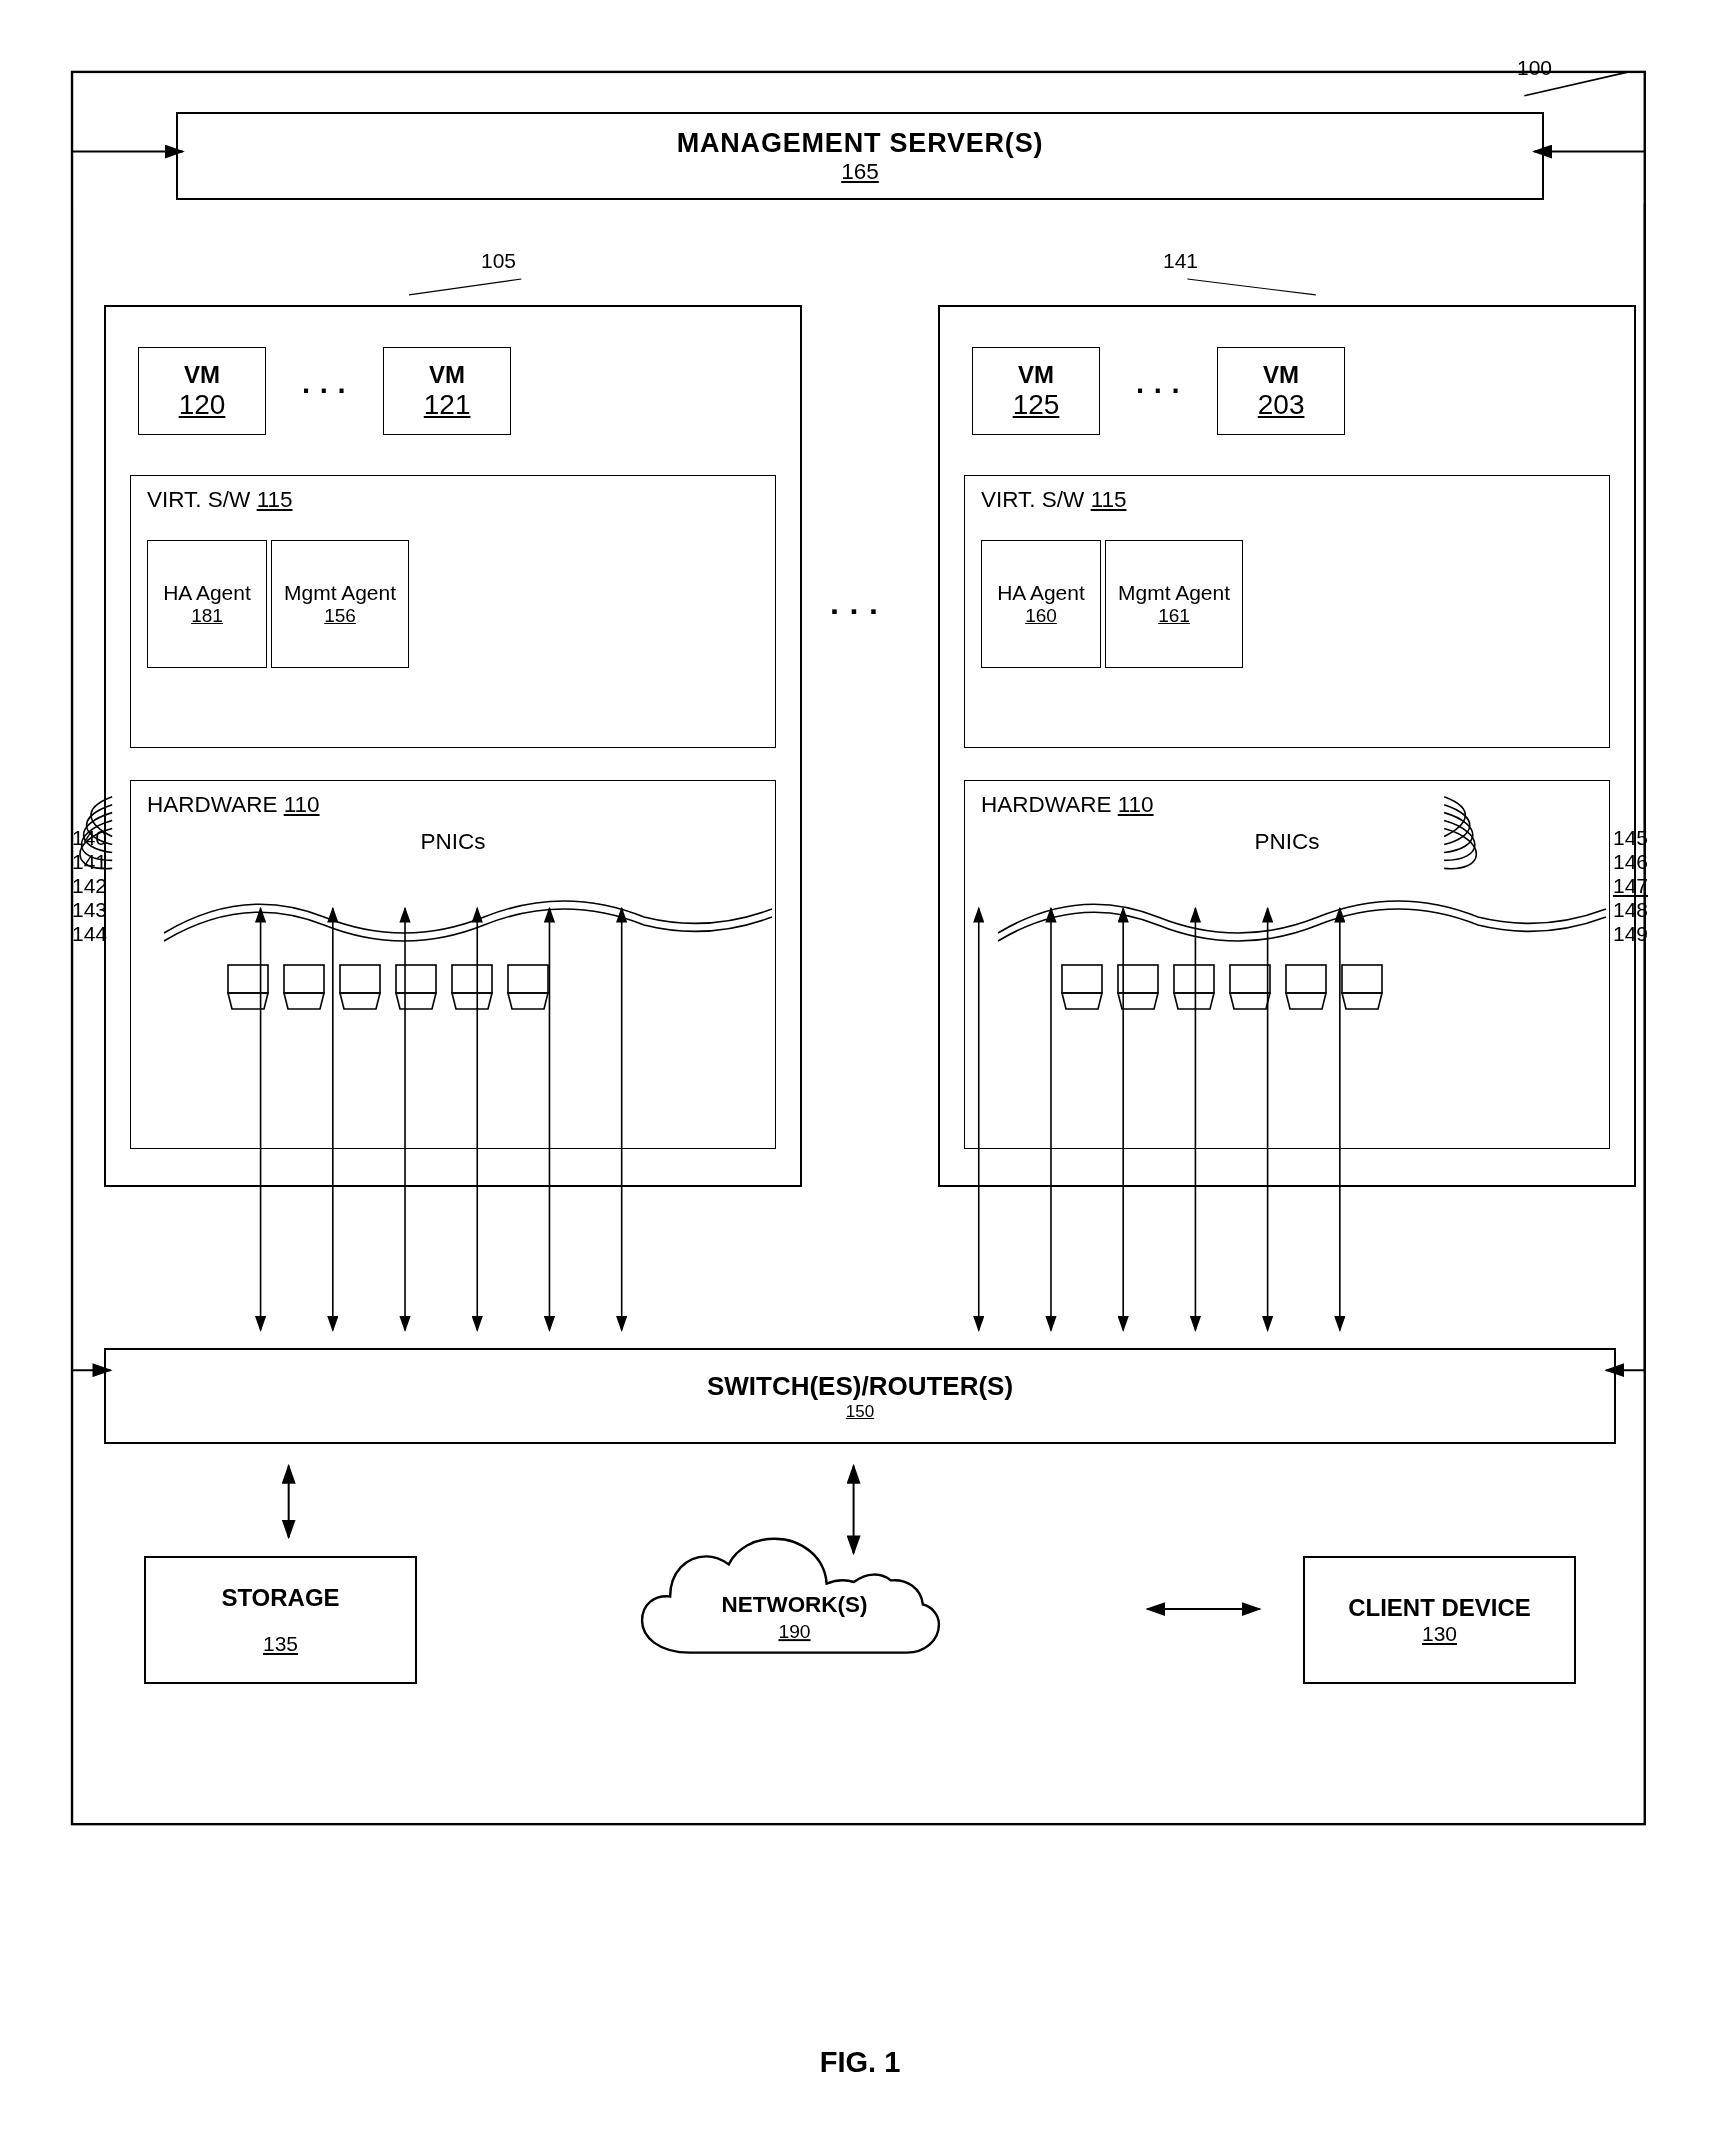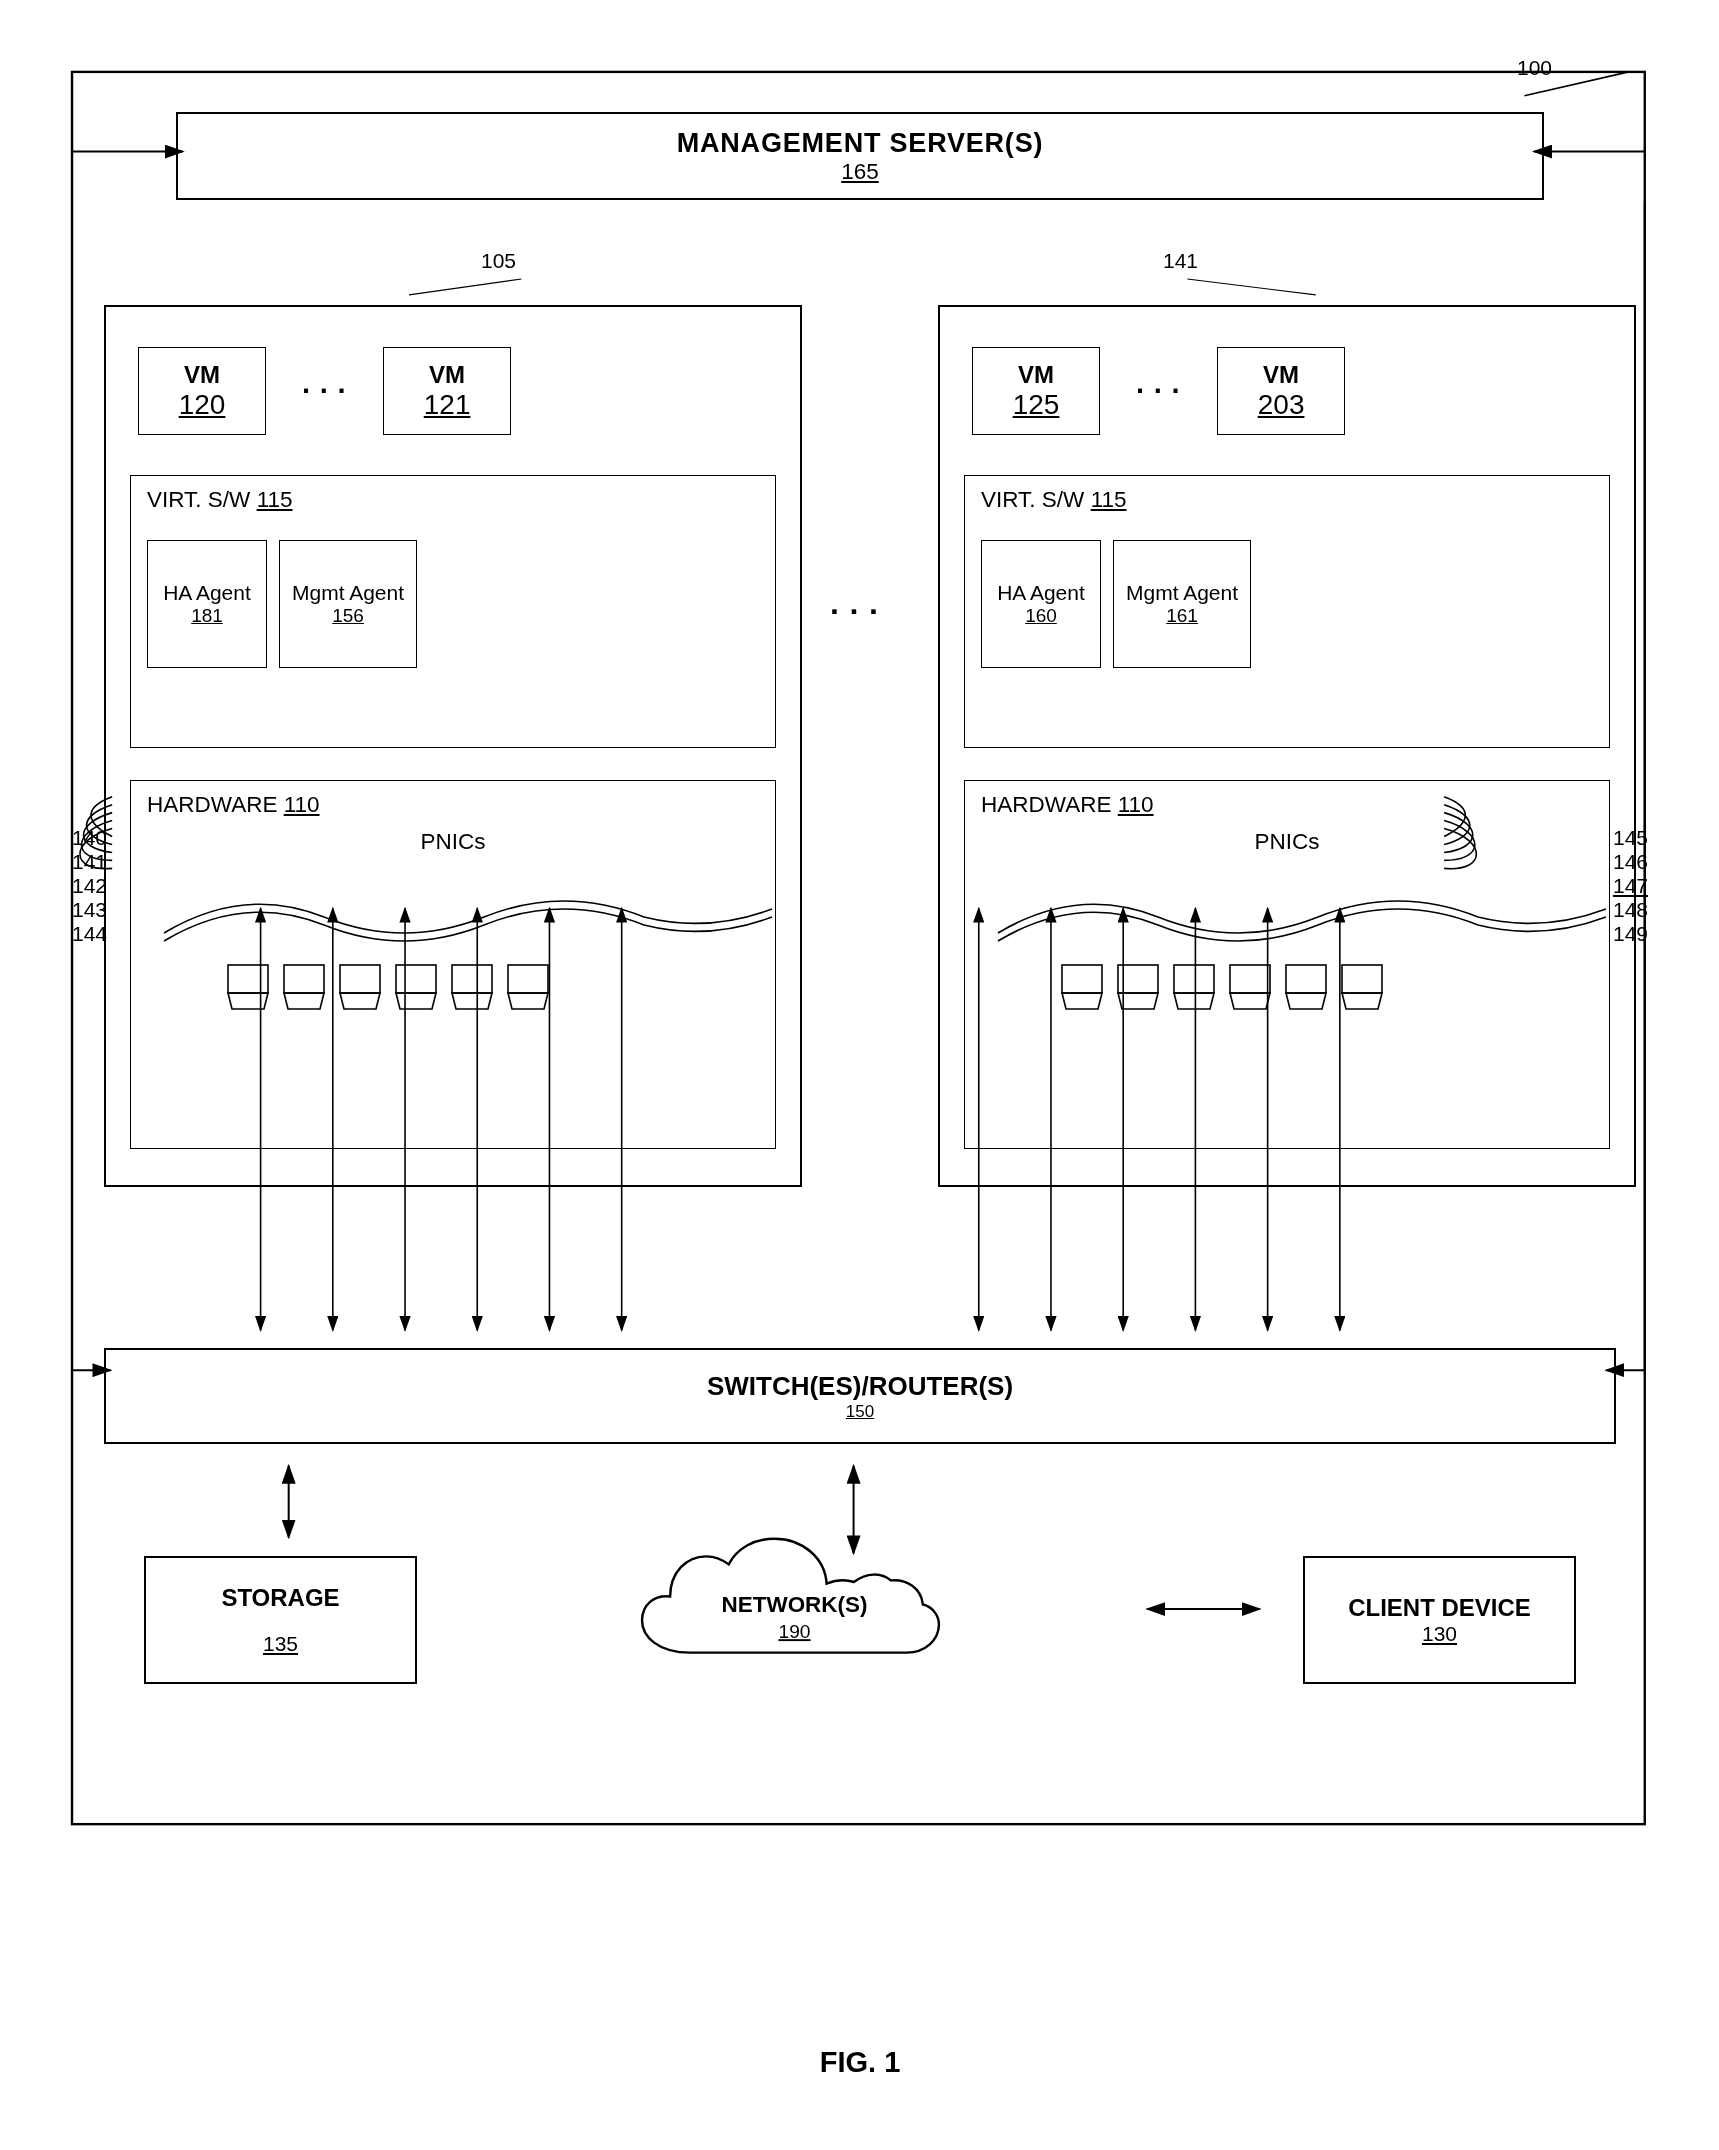--- a/index.html
+++ b/index.html
@@ -103,21 +103,21 @@
       text-decoration: underline;
     }
 
     
     .agents-row {
       position: absolute;
       top: 64px;
       left: 16px;
       right: 16px;
       display: flex;
-      gap: 12px;
+      gap: 4px;
       align-items: center;
     }
     .agent-box {
       border: 1.6px solid #000;
       padding: 8px 12px;
       display: flex;
       flex-direction: column;
       align-items: center;
       justify-content: center;
       min-width: 120px;

